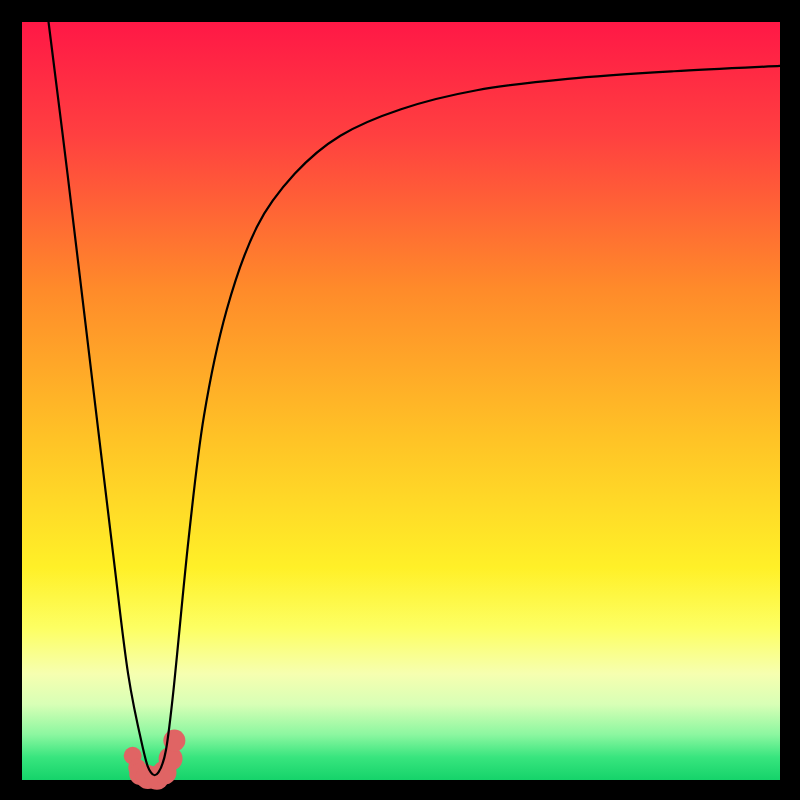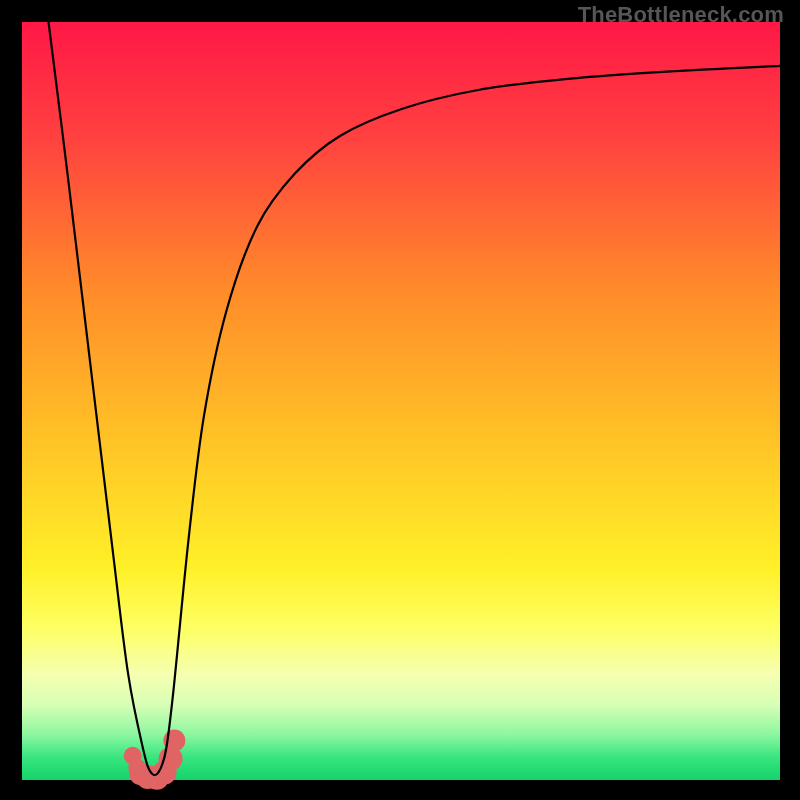--- a/index.html
+++ b/index.html
@@ -57,14 +57,13 @@
         <circle cx="137.216" cy="767.872" r="9" fill="#e06464"></circle>
         <circle cx="140.248" cy="773.936" r="11" fill="#e06464"></circle>
         <circle cx="147.828" cy="776.968" r="12" fill="#e06464"></circle>
         <circle cx="156.924" cy="777.726" r="12" fill="#e06464"></circle>
         <circle cx="164.504" cy="772.42" r="12" fill="#e06464"></circle>
         <circle cx="170.568" cy="758.776" r="12" fill="#e06464"></circle>
         <circle cx="174.358" cy="740.584" r="11" fill="#e06464"></circle>
       </g>
     <path id="curve" fill="none" d="M 48.53 22 C 51.68833333333333 47.266666666666666, 60.53166666666666 116.75000000000003, 67.47999999999999 173.60000000000002 C 74.42833333333333 230.45000000000002, 82.64 299.9333333333333, 90.22 363.09999999999997 C 97.8 426.26666666666665, 106.64333333333333 500.80333333333334, 112.96 552.6 C 119.27666666666666 604.3966666666666, 123.06666666666666 641.0333333333333, 128.12 673.88 C 133.17333333333335 706.7266666666667, 139.49 733.2566666666667, 143.28 749.68 C 147.07 766.1033333333332, 148.33333333333334 768.63, 150.86 772.42 C 153.38666666666668 776.2099999999999, 155.91333333333333 776.2099999999999, 158.44 772.42 C 160.96666666666667 768.63, 163.49333333333334 763.5766666666666, 166.02 749.68 C 168.54666666666668 735.7833333333333, 169.81 724.4133333333333, 173.6 689.04 C 177.39 653.6666666666666, 183.70666666666665 582.9200000000001, 188.76 537.44 C 193.81333333333333 491.96000000000004, 197.60333333333332 454.06000000000006, 203.92 416.16 C 210.23666666666665 378.26, 217.8166666666667 341.62333333333333, 226.66000000000003 310.04 C 235.50333333333336 278.4566666666667, 245.61 249.39999999999998, 256.98 226.65999999999997 C 268.35 203.91999999999996, 280.98333333333335 188.76000000000002, 294.88 173.60000000000002 C 308.77666666666664 158.44000000000003, 322.67333333333335 146.4383333333334, 340.36 135.70000000000005 C 358.0466666666667 124.9616666666667, 378.26 116.74999999999996, 401 109.16999999999996 C 423.74 101.58999999999996, 449.00666666666666 95.27333333333335, 476.8 90.22000000000003 C 504.59333333333336 85.1666666666667, 534.9133333333333 82.00833333333337, 567.76 78.85000000000002 C 600.6066666666667 75.69166666666668, 638.5066666666667 73.41766666666666, 673.88 71.26999999999998 C 709.2533333333333 69.1223333333333, 762.3133333333333 66.84833333333329, 780 65.96399999999994" stroke="#000000" stroke-width="2.2" stroke-linecap="round" stroke-linejoin="round"></path>
   </svg>
-  <div class="watermark">TheBottleneck.com</div>
 </div>
 
 </body></html>

